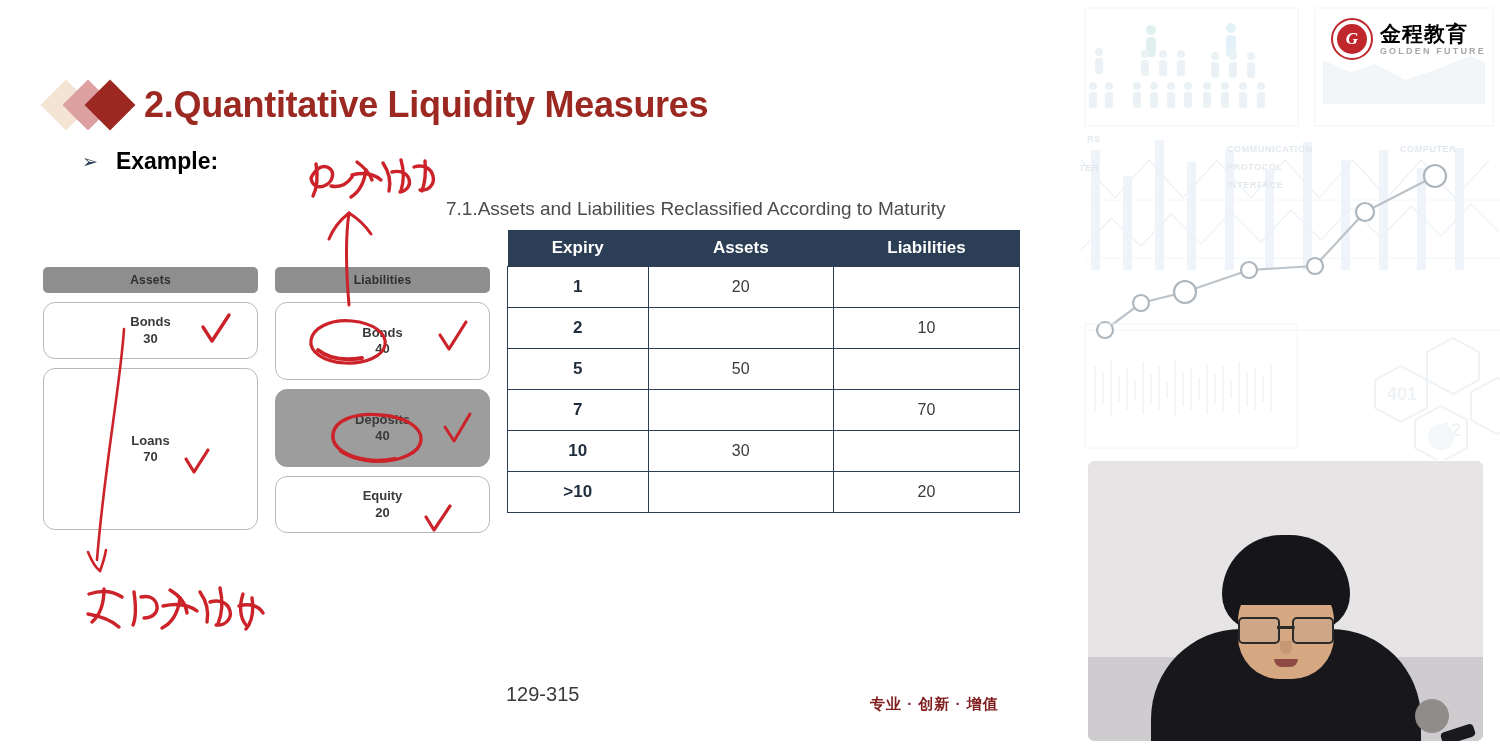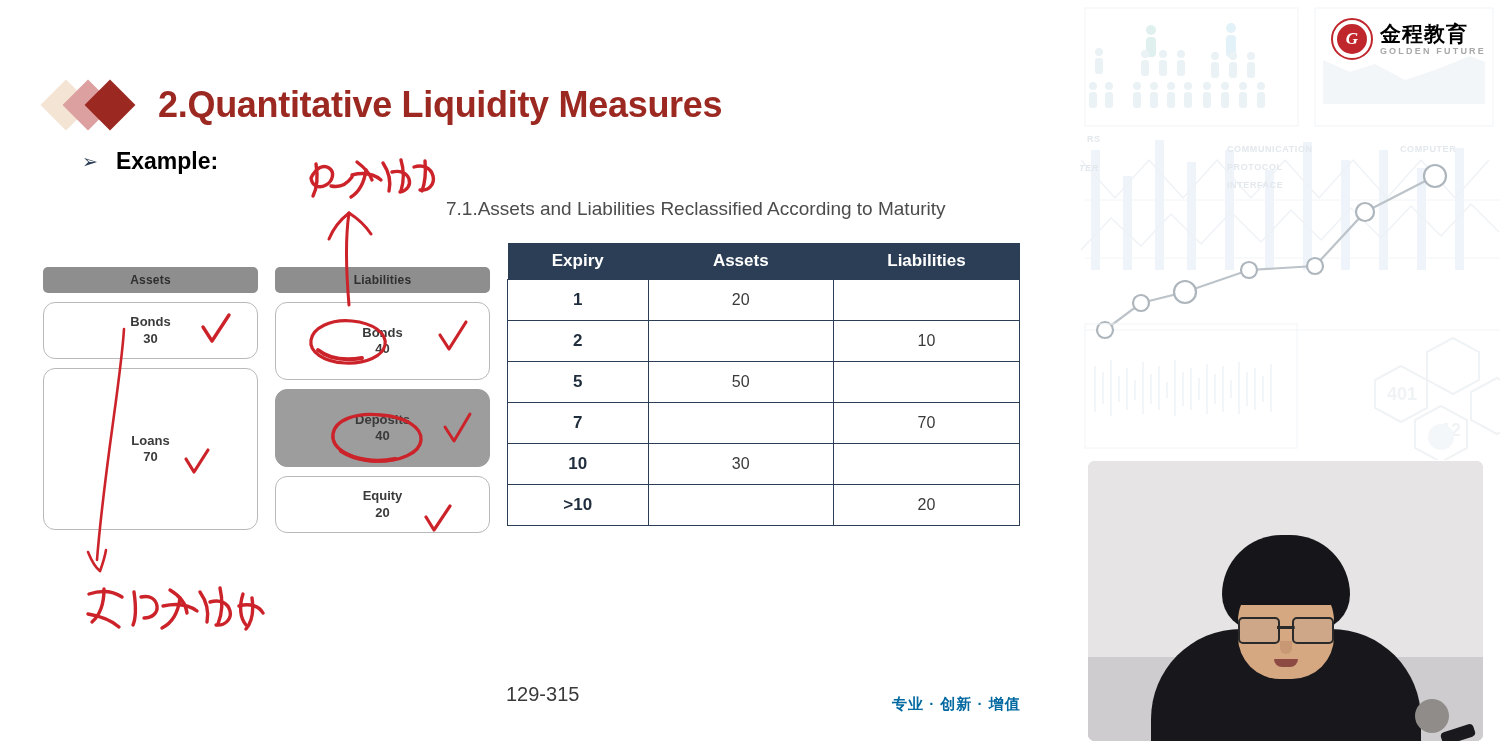--- a/index.html
+++ b/index.html
@@ -17,21 +17,21 @@
 
   
   .title-row{position:absolute;left:48px;top:76px;display:flex;align-items:center;height:58px;}
   .diamonds{position:relative;width:86px;height:54px;}
   .dia{position:absolute;width:36px;height:36px;transform:rotate(45deg);top:9px;}
   .dia.d1{left:0px;background:#f3e4d4;}
   .dia.d2{left:22px;background:#dda0a0;}
   .dia.d3{left:44px;background:#9c2822;}
   .title-text{
     font-size:36px;font-weight:bold;color:#9c2822;letter-spacing:-0.3px;
-    white-space:nowrap;margin-left:24px;
+    white-space:nowrap;margin-left:10px;
   }
 
   
   .bullet-row{position:absolute;left:82px;top:148px;display:flex;align-items:center;}
   .bullet-glyph{color:#2b3e55;font-size:19px;line-height:1;margin-right:18px;}
   .bullet-label{font-size:23px;font-weight:bold;color:#000000;}
 
   
   .sub-title{
     position:absolute;left:446px;top:198px;
@@ -61,35 +61,35 @@
   
   #col-liab{left:275px;top:267px;width:215px;}
   #box-bonds40{height:76px;}
   #box-deposits40{height:76px;}
   #box-equity20{height:55px;}
 
   
   #ink{position:absolute;left:0;top:0;width:1075px;height:750px;pointer-events:none;}
 
   
-  #mtable{position:absolute;left:507px;top:243px;width:513px;border-collapse:collapse;}
+  #mtable{position:absolute;left:507px;top:230px;width:513px;border-collapse:collapse;}
   #mtable th{
     background:#2b3e55;color:#ffffff;font-size:17px;font-weight:bold;
     height:34px;text-align:center;border:none;
   }
   #mtable td{
     border:1px solid #2b3e55;height:38px;text-align:center;
     font-size:16px;color:#3a3a3a;background:#fff;
   }
   #mtable td.expiry{font-weight:bold;font-size:17px;color:#1f2d3d;width:140px;}
   #mtable td.num{width:186px;}
 
   
   .page-num{position:absolute;left:506px;top:683px;font-size:20px;color:#3a3a3a;}
-  .slogan{position:absolute;left:870px;top:695px;font-size:15px;color:#0369a1;font-weight:bold;letter-spacing:1px;white-space:nowrap;margin-left:22px;}
+  .slogan{position:absolute;left:870px;top:695px;font-size:15px;color:#7f1d1d;font-weight:bold;letter-spacing:1px;white-space:nowrap;}
 
   
   #rightpanel{position:absolute;left:1075px;top:0;width:425px;height:750px;background:#fff;overflow:hidden;}
   #bgart{position:absolute;left:0;top:0;width:425px;height:460px;}
   .art-label{position:absolute;font-size:9px;color:#e3e8ed;font-weight:bold;letter-spacing:.6px;white-space:nowrap;}
 
   
   .brand{position:absolute;right:14px;top:18px;display:flex;align-items:center;}
   .brand-seal{
     width:38px;height:38px;border-radius:50%;

